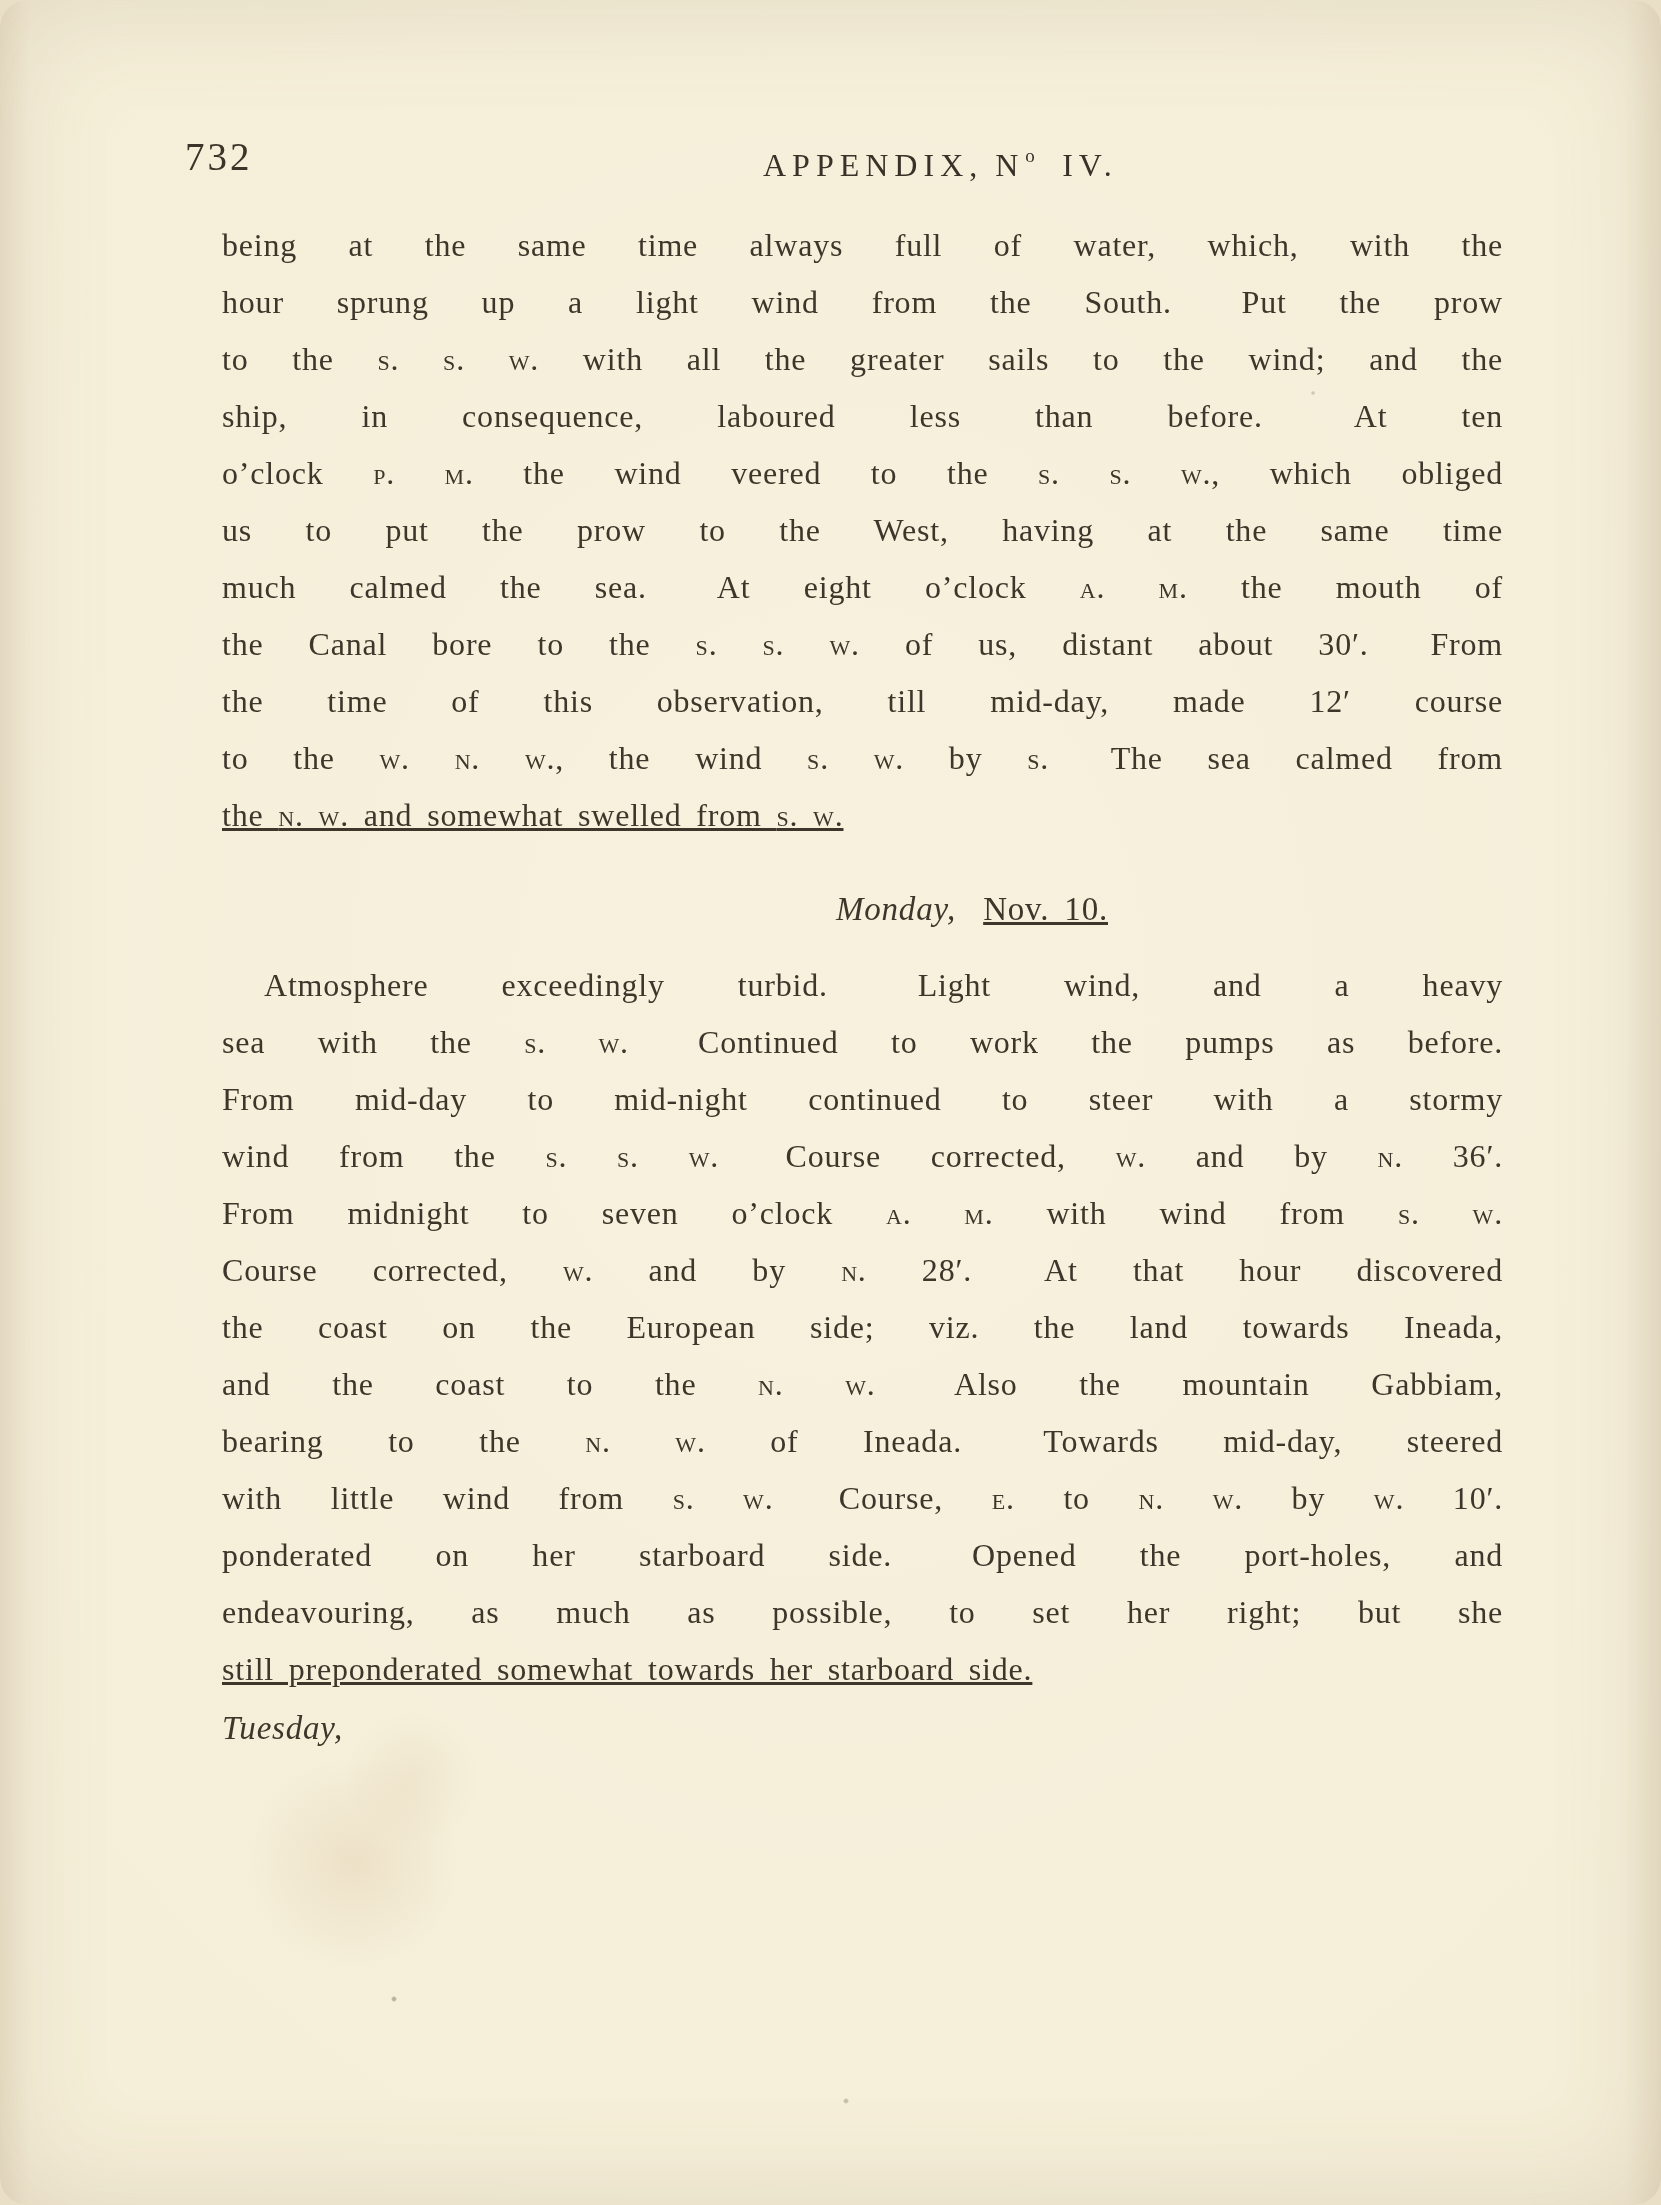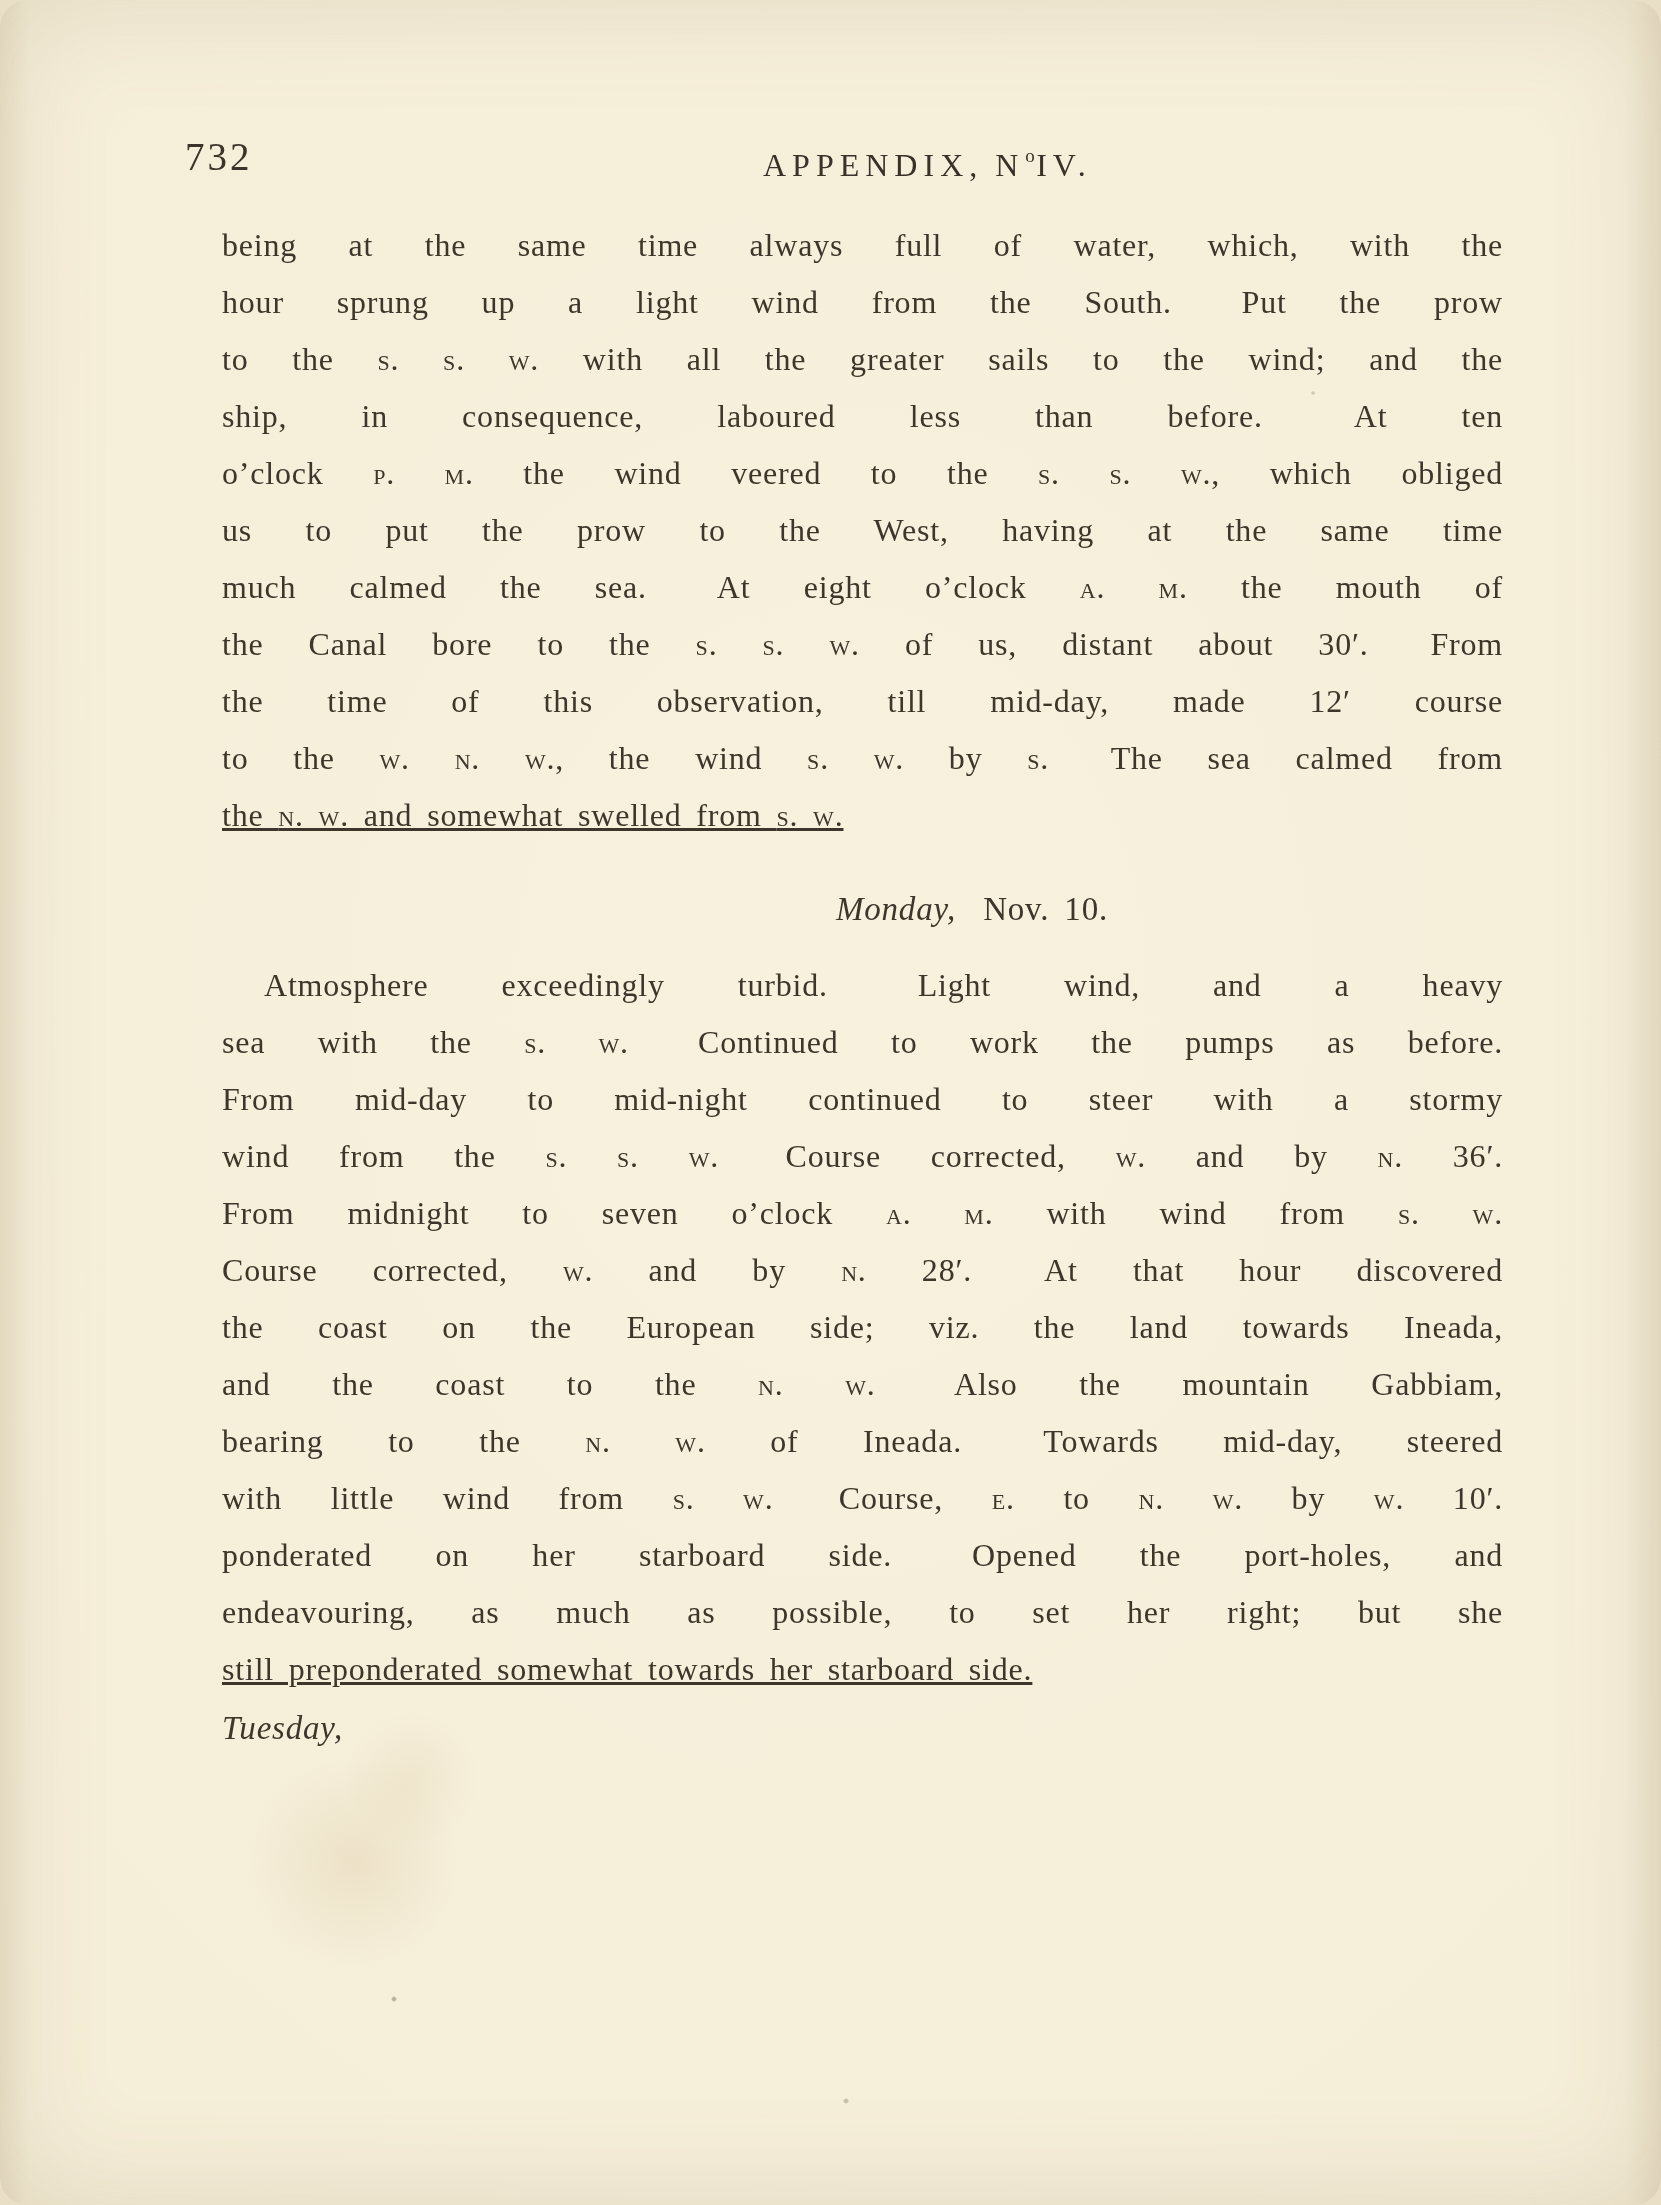--- a/index.html
+++ b/index.html
@@ -36,38 +36,38 @@
   .running-head {
     position: absolute; left: 763px; top: 145px;
     font-size: 32px; letter-spacing: 6px; color: #3a3128;
     white-space: nowrap;
   }
   .rh-group { margin-left: 12px; }
   .rh-sup {
     font-size: 19px; vertical-align: 13.6px;
     letter-spacing: 1.5px; margin-left: 0.8px;
   }
-  .rh-numeral { margin-left: 0; }
+  .rh-numeral { margin-left: 26px; }
   .textblock {
     position: absolute; left: 222px; top: 217px; width: 1281px;
     font-size: 32px; line-height: 57px;
     letter-spacing: 0.8px; word-spacing: 6px;
     color: #3f362b;
   }
   .paragraph { text-align: justify; }
   .line { text-align: justify; text-align-last: justify; }
   .paragraph .line:last-child { text-align-last: left; text-decoration: underline; }
   .paragraph.indented .line:first-child { text-indent: 42px; }
   .sc { font-variant: small-caps; }
   .it { font-style: italic; }
   .section-heading {
     line-height: 60px; margin: 35px 0 18px; padding-left: 219px;
     text-align: center; font-size: 33px;
   }
-  .heading-date { margin-left: 27px; }
+  .heading-date { margin-left: 27px; text-decoration: underline; }
   .catchword-line {
     text-align: left; line-height: 57px; margin-top: 1.5px;
     font-size: 33px;
   }
 </style>
 </head>
 <body>
 
 <div class="page">
 

